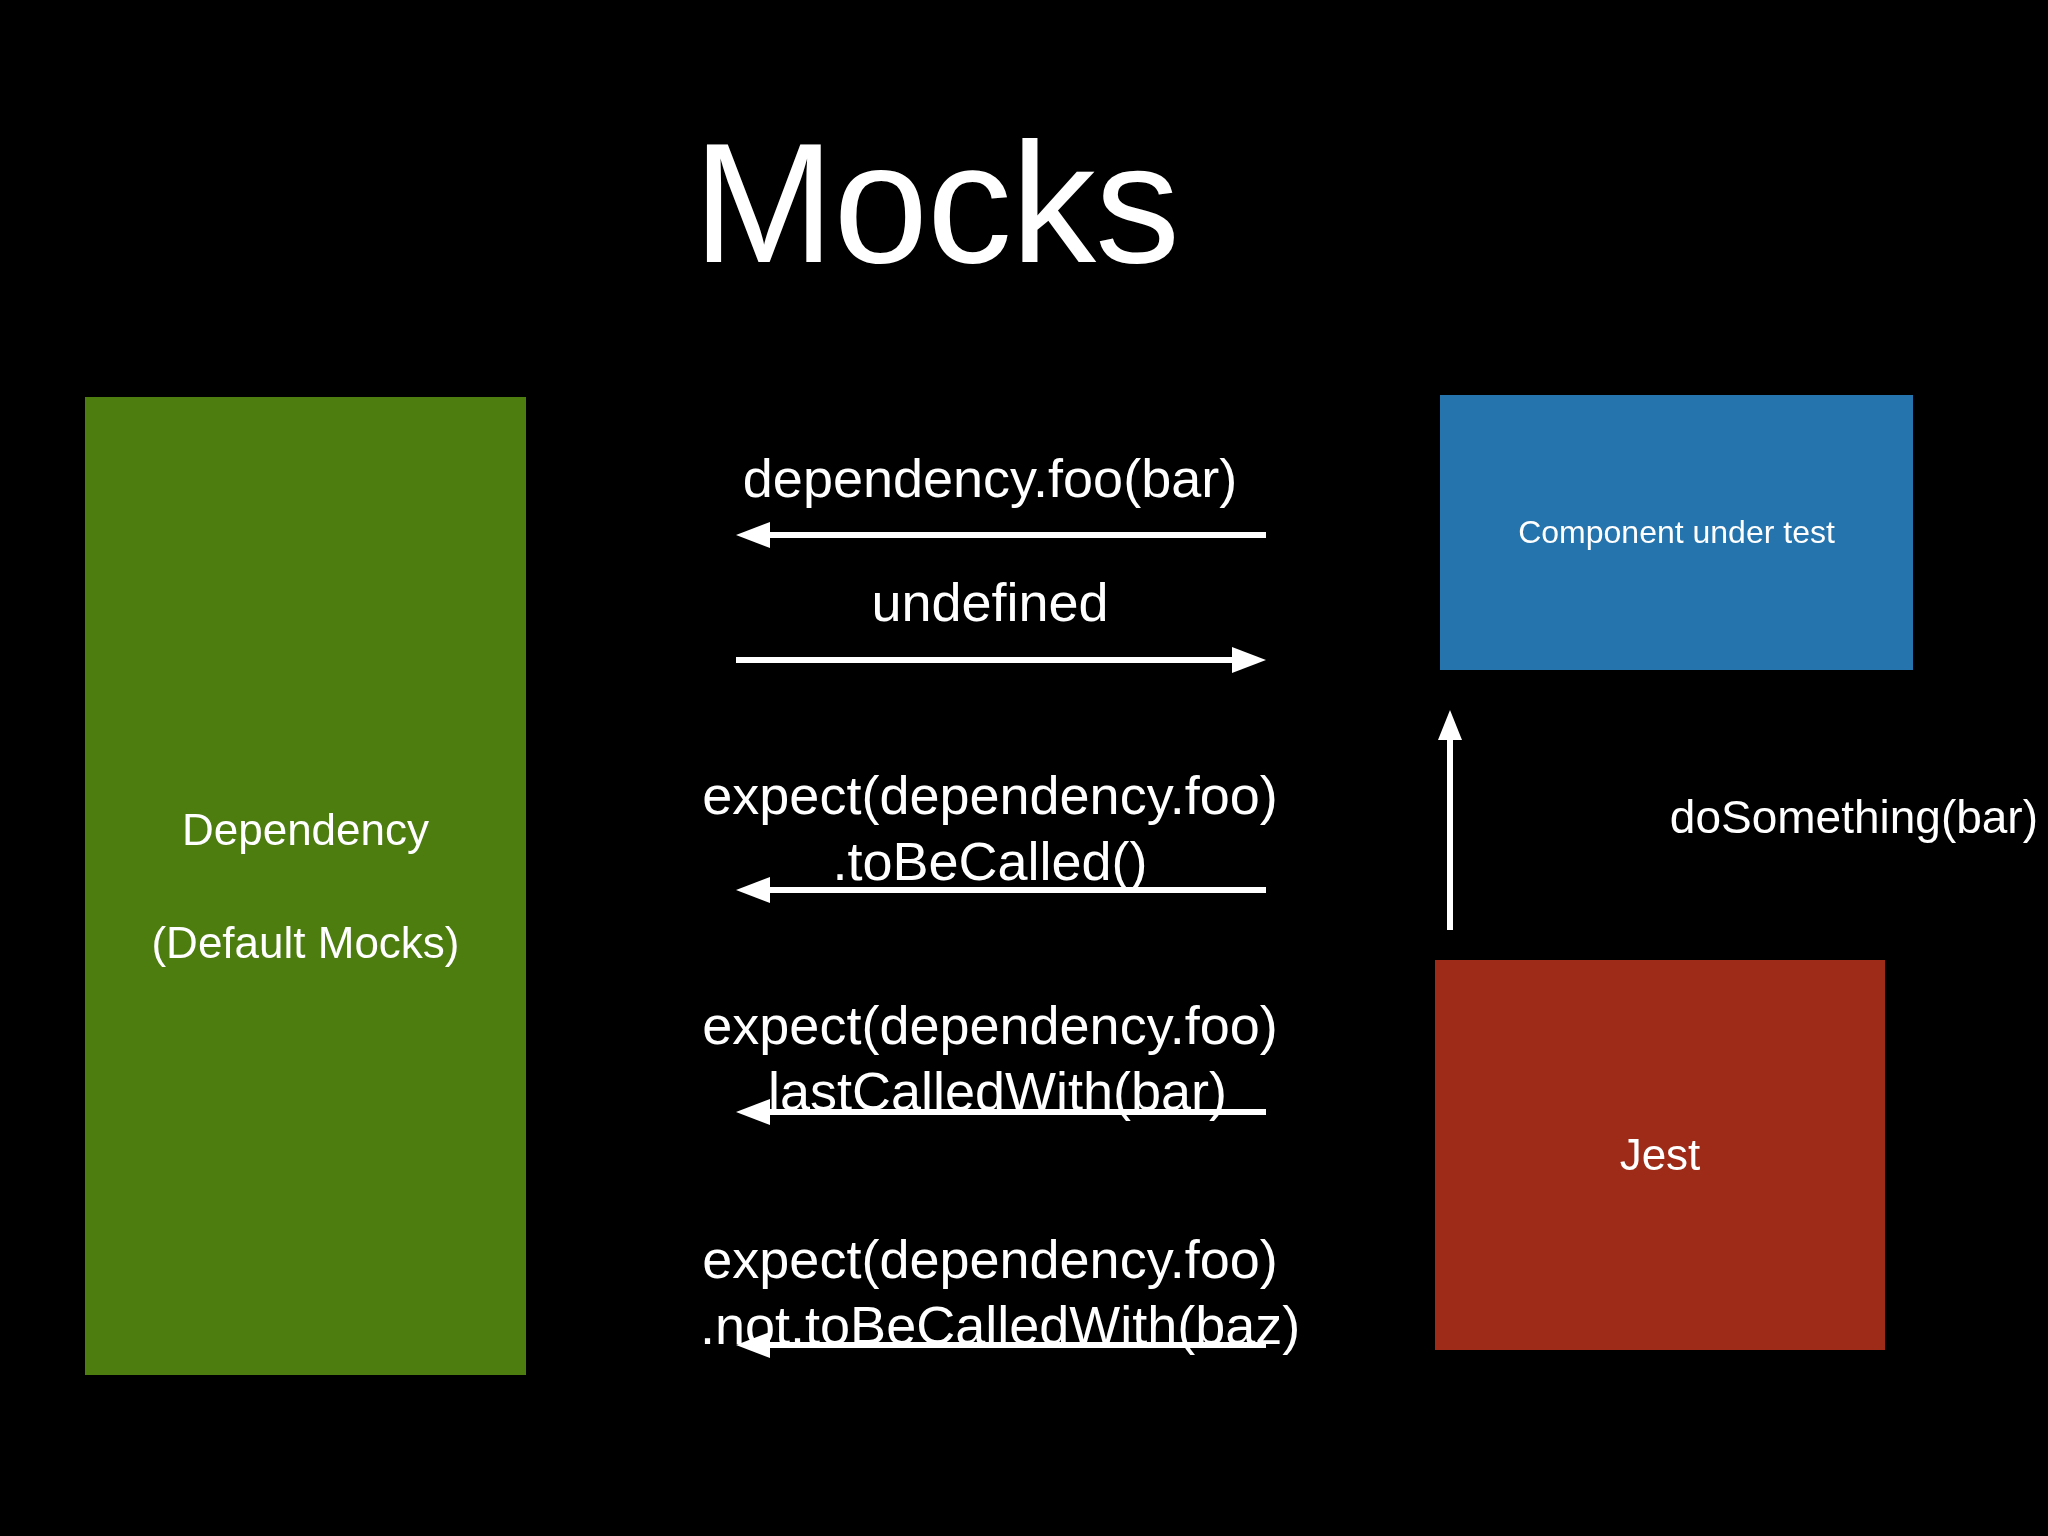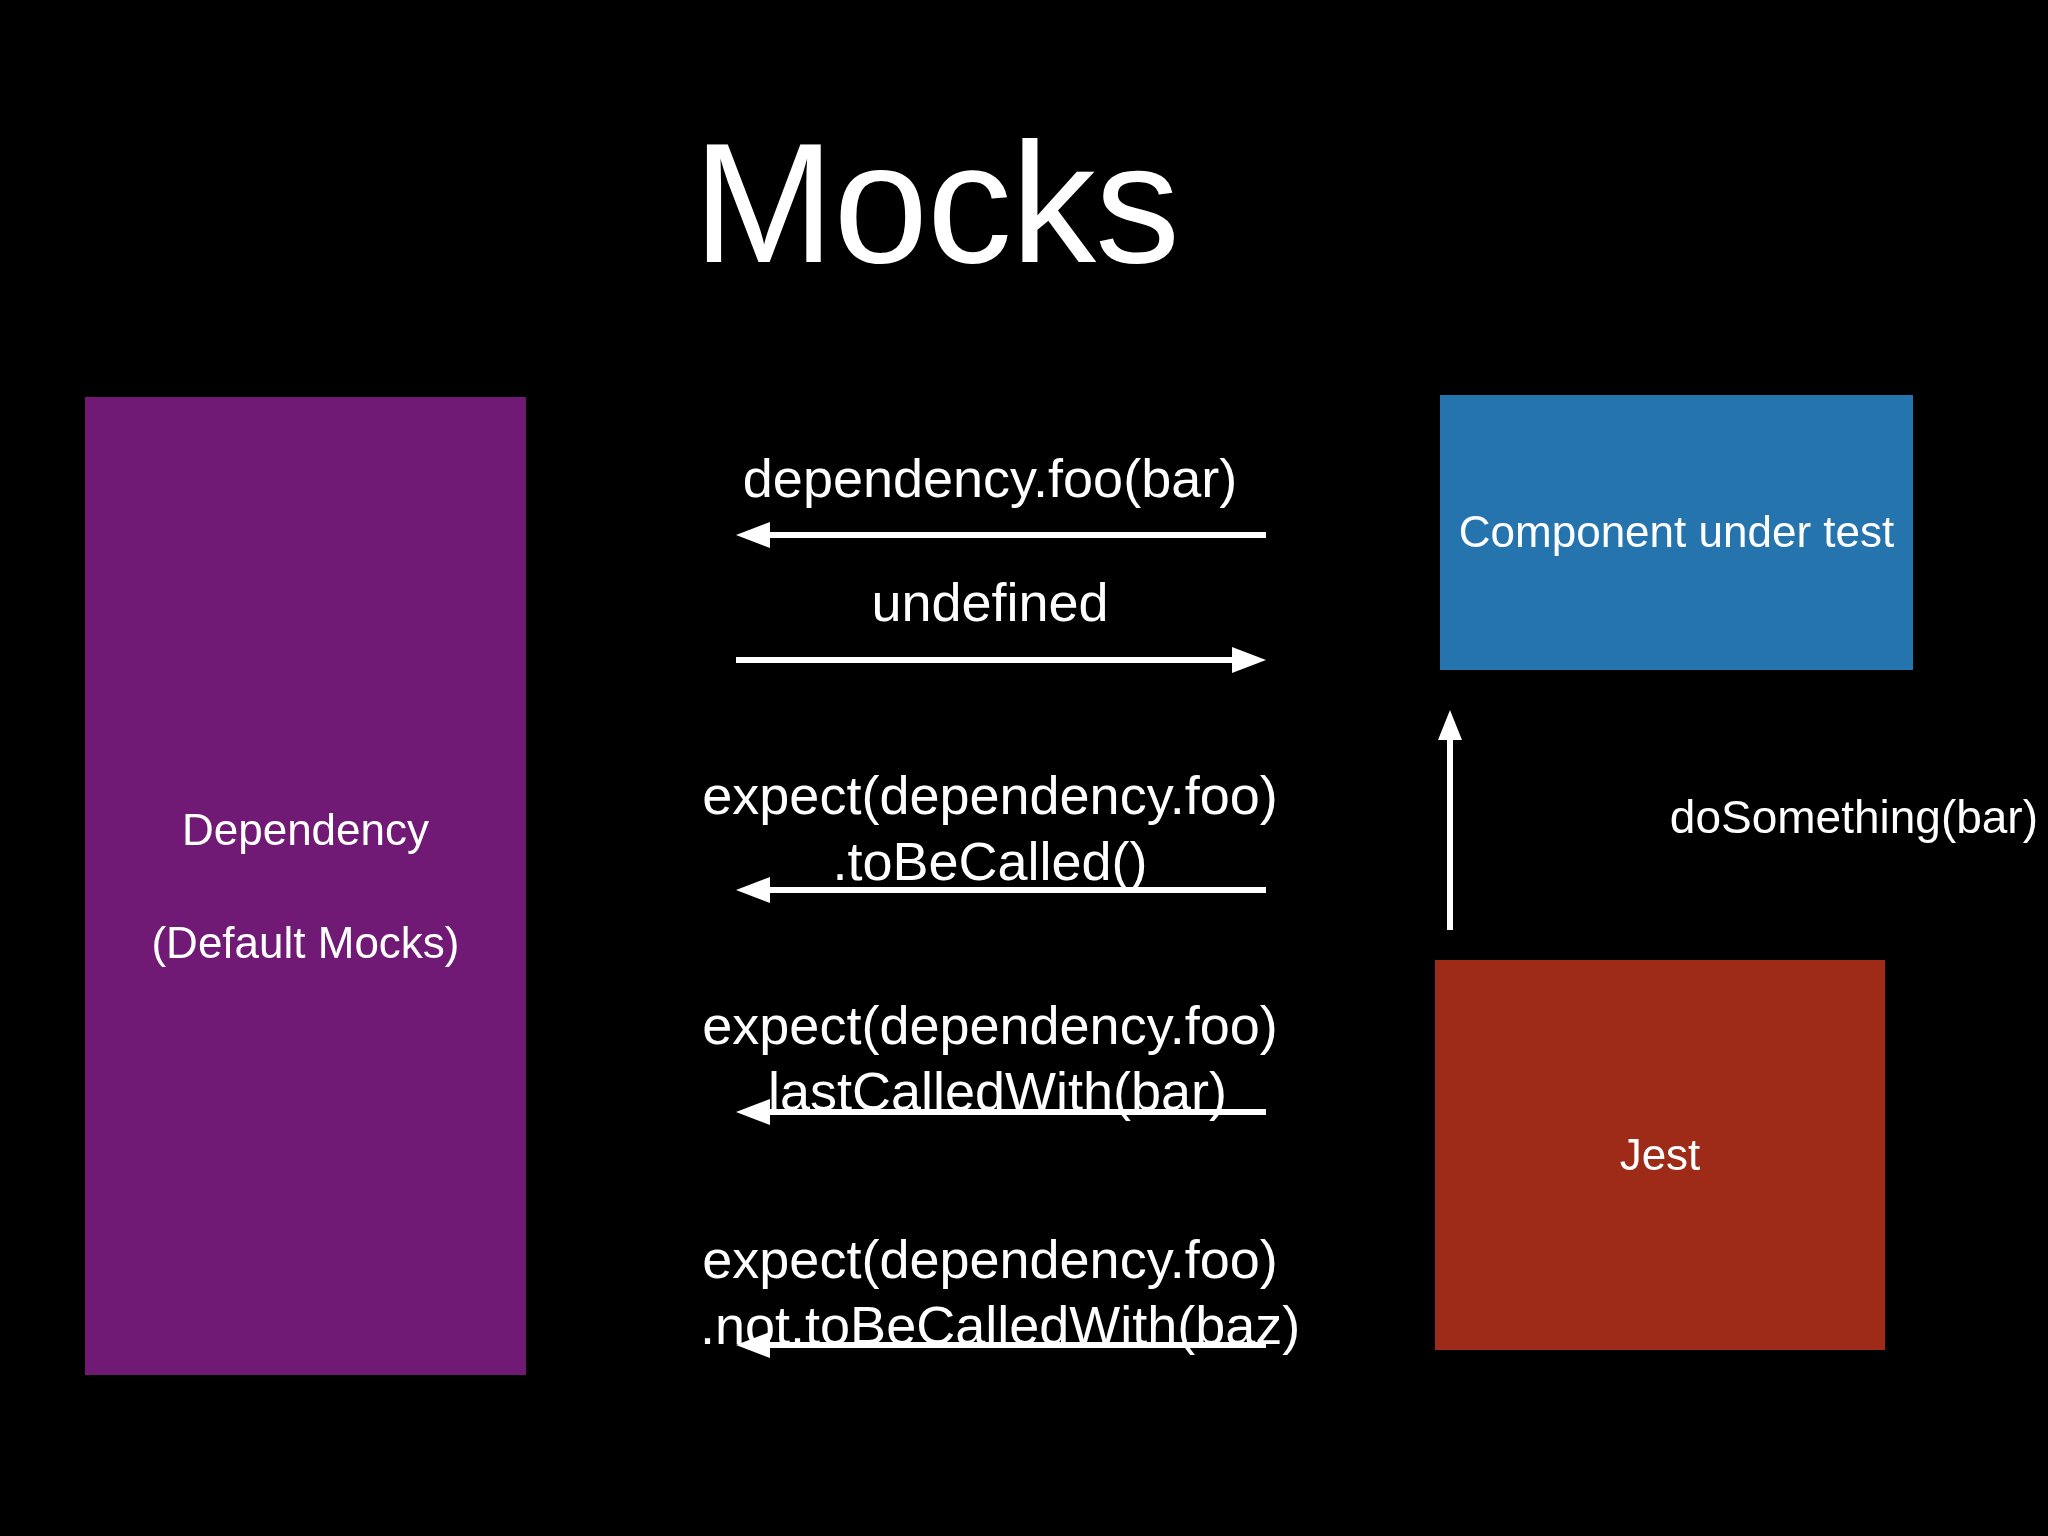--- a/index.html
+++ b/index.html
@@ -48,33 +48,33 @@
   .box-line {
     display: block;
     white-space: pre-line;
   }
 
   #box-dependency {
     left: 85px;
     top: 397px;
     width: 441px;
     height: 978px;
-    background: #701a75;
+    background: #4d7c0f;
     font-size: 44px;
     line-height: 1.25;
   }
   #box-dependency .box-line.primary { margin-bottom: 58px; }
 
   #box-component {
     left: 1440px;
     top: 395px;
     width: 473px;
     height: 275px;
     background: #2574AE;
-    font-size: 44px;
+    font-size: 32px;
     line-height: 1.32;
     padding: 0 14px;
   }
 
   #box-jest {
     left: 1435px;
     top: 960px;
     width: 450px;
     height: 390px;
     background: #9E2A18;

